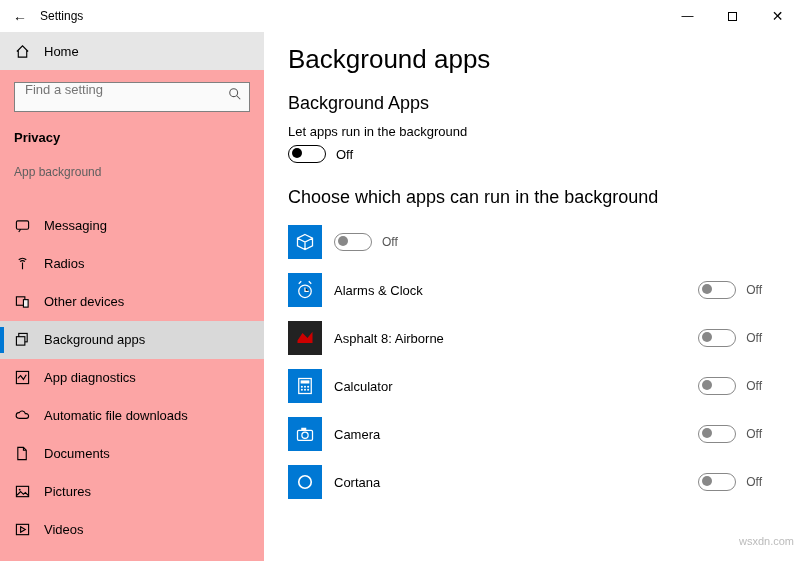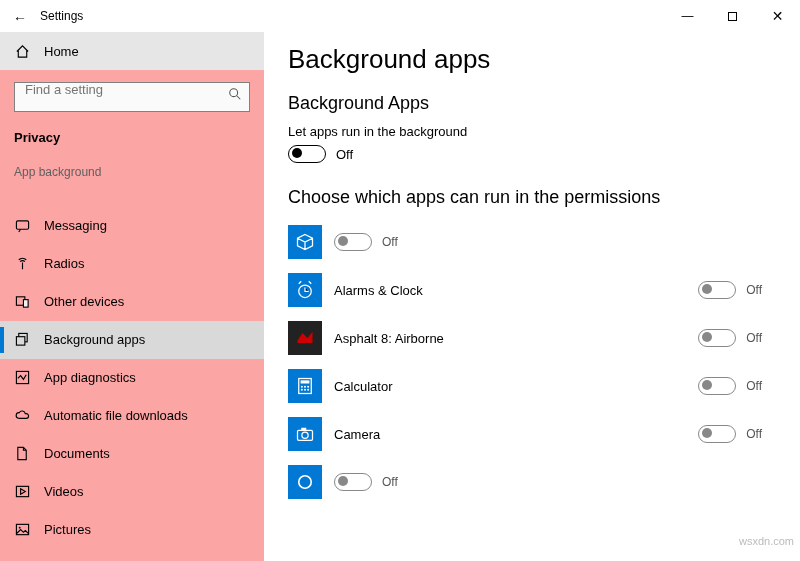--- a/index.html
+++ b/index.html
@@ -150,50 +150,50 @@
           <svg width="15" height="15" viewBox="0 0 16 16">
               <path fill="none" stroke="#000" stroke-width="1.2" d="M3 1.5 H9 L12 4.5 V14.5 H3 Z M9 1.5 V4.5 H12"></path>
             </svg>
         </span>
         <span>Documents</span>
       </div>
       <div class="nav-item">
         <span class="ic">
           <svg width="15" height="15" viewBox="0 0 16 16">
               <rect x="1.5" y="2.5" width="13" height="11" fill="none" stroke="#000" stroke-width="1.2"></rect>
-              <path d="M6 5 L11 8 L6 11 Z" fill="none" stroke="#000" stroke-width="1.2"></path>
-            </svg>
-        </span>
-        <span>Videos</span>
-      </div>
-      <div class="nav-item">
-        <span class="ic">
-          <svg width="15" height="15" viewBox="0 0 16 16">
-              <rect x="1.5" y="2.5" width="13" height="11" fill="none" stroke="#000" stroke-width="1.2"></rect>
               <circle cx="5" cy="6" r="1" fill="#000"></circle>
               <path d="M2 12 L6 8 L9 11 L11 9 L14 12" fill="none" stroke="#000" stroke-width="1.2"></path>
             </svg>
         </span>
         <span>Pictures</span>
+      </div>
+      <div class="nav-item">
+        <span class="ic">
+          <svg width="15" height="15" viewBox="0 0 16 16">
+              <rect x="1.5" y="2.5" width="13" height="11" fill="none" stroke="#000" stroke-width="1.2"></rect>
+              <path d="M6 5 L11 8 L6 11 Z" fill="none" stroke="#000" stroke-width="1.2"></path>
+            </svg>
+        </span>
+        <span>Videos</span>
       </div>
     </div>
   </div>
 
   <div class="content">
     <h1>Background apps</h1>
     <h2>Background Apps</h2>
     <div class="master-label">Let apps run in the background</div>
     <div class="toggle">
       <div class="switch off">
           <div class="knob"></div>
         </div>
       <span class="tog-text">Off</span>
     </div>
 
-    <h2>Choose which apps can run in the permissions</h2>
+    <h2>Choose which apps can run in the background</h2>
 
     <div class="app-list">
       <div class="app-row">
         <div class="app-icon">
           <svg width="20" height="20" viewBox="0 0 16 16">
               <path fill="none" stroke="#fff" stroke-width="1" d="M8 2 L14 5 V11 L8 14 L2 11 V5 Z M2 5 L8 8 L14 5 M8 8 V14"></path>
             </svg>
         </div>
         <div class="app-tog">
             <div class="switch small off">
@@ -267,20 +267,21 @@
             </div>
             <span class="tog-text">Off</span>
           </div>
       </div>
       <div class="app-row">
         <div class="app-icon">
           <svg width="20" height="20" viewBox="0 0 16 16">
               <circle cx="8" cy="8" r="5" fill="none" stroke="#fff" stroke-width="1.3"></circle>
             </svg>
         </div>
+        <div class="app-name">Cortana</div>
         <div class="app-tog">
             <div class="switch small off">
               <div class="knob"></div>
             </div>
             <span class="tog-text">Off</span>
           </div>
       </div>
     </div>
   </div>
 </div>

